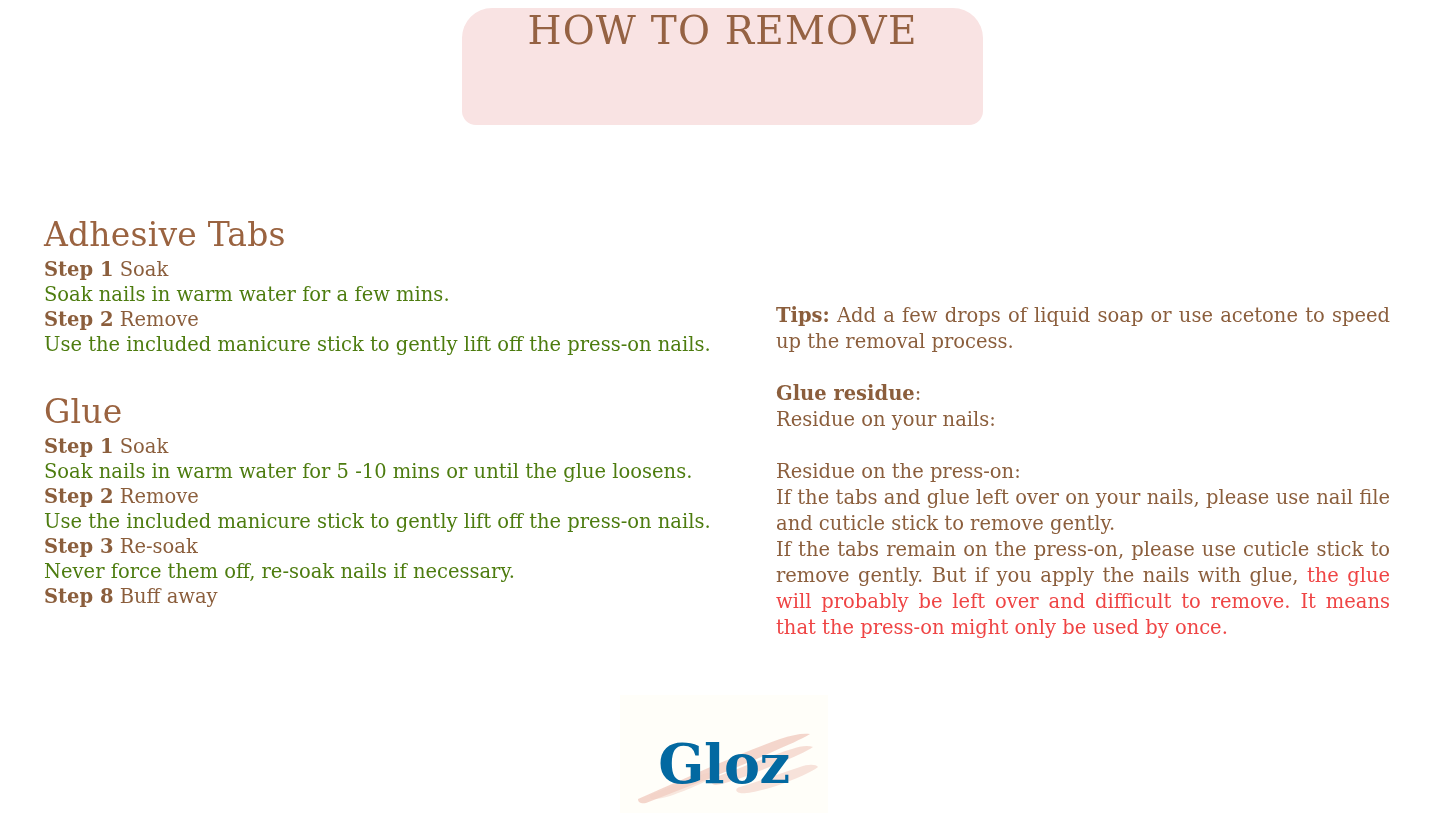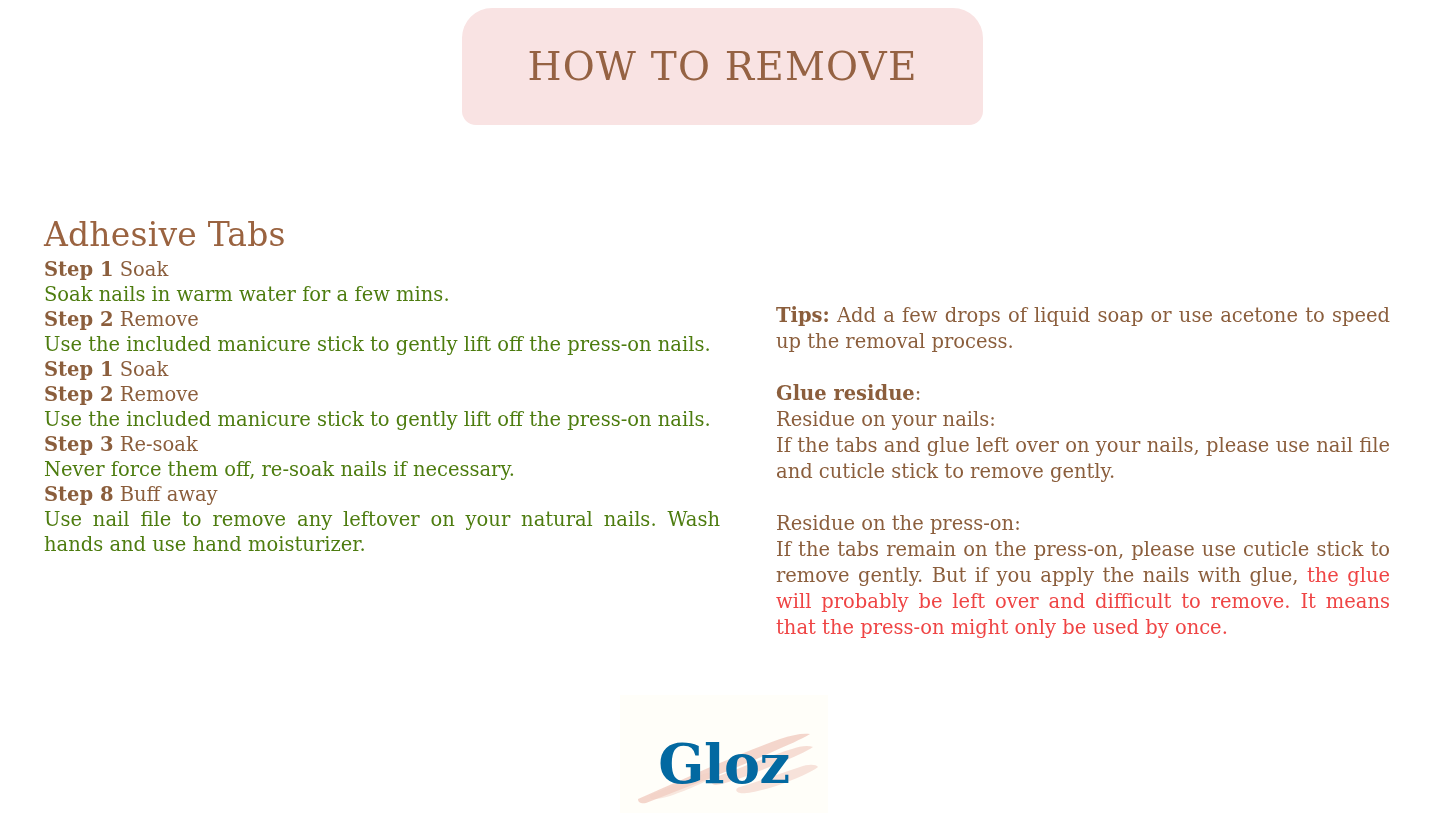--- a/index.html
+++ b/index.html
@@ -18,21 +18,20 @@
   
   .header-banner {
     position: absolute;
     left: 462px;
     top: 8px;
     width: 521px;
     height: 117px;
     background: #f9e3e3;
     border-radius: 30px 30px 14px 14px;
     display: flex;
-    align-items: center;
     justify-content: center;
   }
   .header-title {
     font-family: "DejaVu Serif", "Liberation Serif", serif;
     font-size: 39px;
     letter-spacing: 1.2px;
     color: #956243;
     white-space: nowrap;
   }
 
@@ -162,59 +161,60 @@
     <p class="step-line">
       <span class="step-label">Step 1</span><span>&nbsp;</span><span>Soak</span>
     </p>
     <p class="body-line">Soak nails in warm water for a few mins.</p>
 
     <p class="step-line">
       <span class="step-label">Step 2</span><span>&nbsp;</span><span>Remove</span>
     </p>
     <p class="body-line">Use the included manicure stick to gently lift off the press-on nails.</p>
 
+    <h2 class="section-heading glue-heading">Glue</h2>
 
     <p class="step-line">
       <span class="step-label">Step 1</span><span>&nbsp;</span><span>Soak</span>
     </p>
+    <p class="body-line">Soak nails in warm water for 5 -10 mins or until the glue loosens.</p>
 
     <p class="step-line">
       <span class="step-label">Step 2</span><span>&nbsp;</span><span>Remove</span>
     </p>
     <p class="body-line">Use the included manicure stick to gently lift off the press-on nails.</p>
 
     <p class="step-line">
       <span class="step-label">Step 3</span><span>&nbsp;</span><span>Re-soak</span>
     </p>
     <p class="body-line">Never force them off, re-soak nails if necessary.</p>
 
     <p class="step-line">
       <span class="step-label">Step 8</span><span>&nbsp;</span><span>Buff away</span>
     </p>
-    <p class="body-line justified">Use nail file to remove any leftover on your natural nails. Wash hands and use hand moisturizer.</p>
   </div>
 
   <div class="col-right">
 
     <p class="para">
       <span class="bold">Tips:</span><span> Add a few drops of liquid soap or use acetone to speed up the removal process.</span>
     </p>
 
     <p class="para para-gap">
       <span class="bold">Glue residue</span><span>:</span>
     </p>
 
     <p class="para">
       <span class="underline">Residue on your nails</span><span>:</span>
     </p>
-    <p class="para">If the tabs and glue left over on your nails, please use nail file and cuticle stick to remove gently.</p>
-
     <p class="para para-gap">
       <span class="underline">Residue on the press-on</span><span>:</span>
     </p>
+
+    <p class="para">If the tabs and glue left over on your nails, please use nail file and cuticle stick to remove gently.</p>
     <p class="para">
       <span>If the tabs remain on the press-on, please use cuticle stick to remove gently. But if you apply the nails with glue, </span><span class="red-warn">the glue will probably be left over and difficult to remove. It means that the press-on might only be used by once.</span>
     </p>
   </div>
 
   <div class="logo-tile">
     <svg class="logo-brush" viewBox="0 0 208 138">
       <g fill="#f2cfc4">
         <path d="M18 104 C60 86, 110 62, 160 44 C172 40, 182 38, 190 39 C182 44, 168 50, 150 58 C110 76, 62 94, 26 108 C22 109, 18 108, 18 104 Z" opacity="0.85"></path>
         <path d="M96 82 C118 74, 146 62, 172 54 C180 51, 188 50, 193 52 C186 57, 172 63, 152 71 C130 80, 108 88, 96 90 C90 90, 90 84, 96 82 Z" opacity="0.7"></path>

